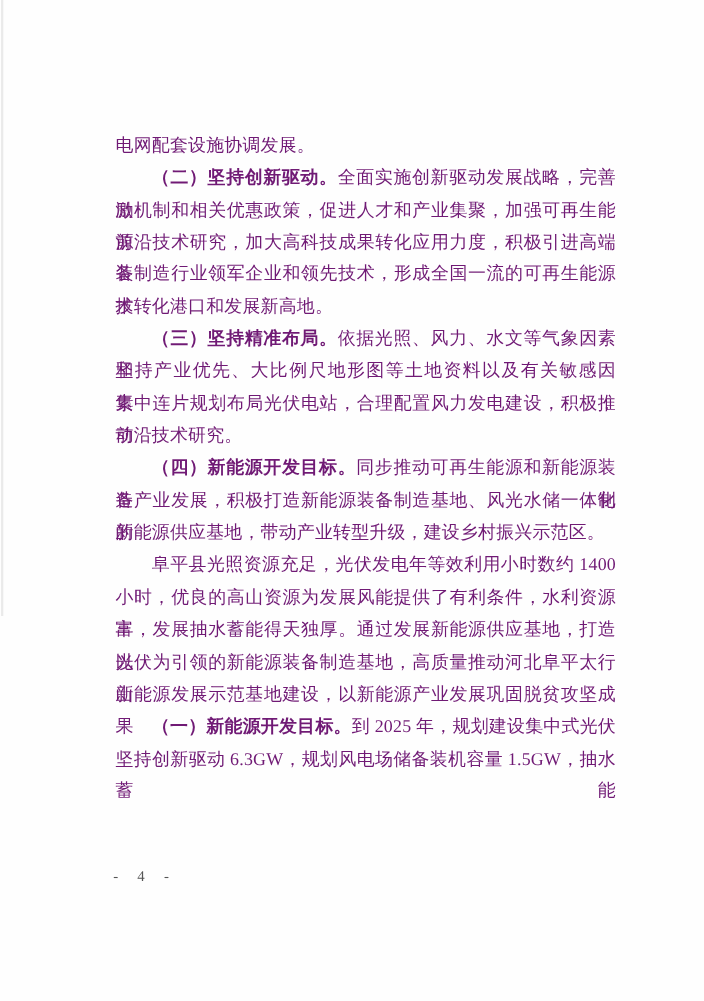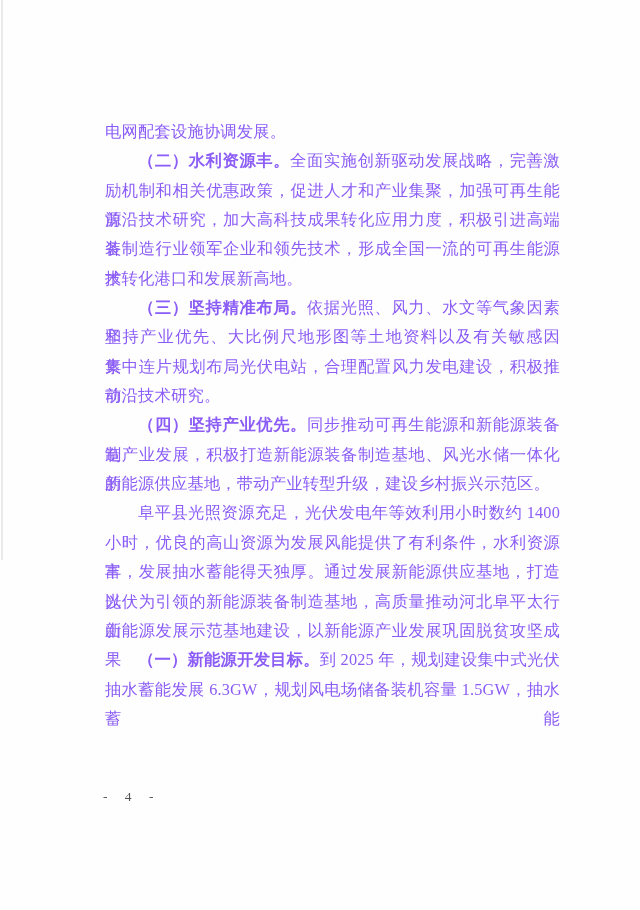--- a/index.html
+++ b/index.html
@@ -59,36 +59,36 @@
     color: #555555;
     letter-spacing: 7px;
     line-height: 22px;
   }
 </style>
 </head>
 <body>
 
 <div class="page">
   <div class="scan-edge"></div>
-  <div class="doc-body" style="color: #8b5cf6;">
+  <div class="doc-body" style="color: #701a75;">
       <div class="line"><span>电网配套设施协调发展。</span></div>
-      <div class="line indent fill"><span class="bold">（二）水利资源丰。</span><span>全面实施创新驱动发展战略，完善激</span></div>
+      <div class="line indent fill"><span class="bold">（二）坚持创新驱动。</span><span>全面实施创新驱动发展战略，完善激</span></div>
       <div class="line fill"><span>励机制和相关优惠政策，促进人才和产业集聚，加强可再生能源</span></div>
       <div class="line fill"><span>前沿技术研究，加大高科技成果转化应用力度，积极引进高端装</span></div>
       <div class="line fill"><span>备制造行业领军企业和领先技术，形成全国一流的可再生能源技</span></div>
       <div class="line"><span>术转化港口和发展新高地。</span></div>
       <div class="line indent fill"><span class="bold">（三）坚持精准布局。</span><span>依据光照、风力、水文等气象因素和</span></div>
       <div class="line fill"><span>坚持产业优先、大比例尺地形图等土地资料以及有关敏感因素，</span></div>
       <div class="line fill"><span>集中连片规划布局光伏电站，合理配置风力发电建设，积极推动</span></div>
       <div class="line"><span>前沿技术研究。</span></div>
-      <div class="line indent fill"><span class="bold">（四）坚持产业优先。</span><span>同步推动可再生能源和新能源装备制</span></div>
+      <div class="line indent fill"><span class="bold">（四）新能源开发目标。</span><span>同步推动可再生能源和新能源装备制</span></div>
       <div class="line fill"><span>造产业发展，积极打造新能源装备制造基地、风光水储一体化的</span></div>
       <div class="line"><span>新能源供应基地，带动产业转型升级，建设乡村振兴示范区。</span></div>
       <div class="line indent fill"><span>阜平县光照资源充足，光伏发电年等效利用小时数约 1400</span></div>
       <div class="line fill"><span>小时，优良的高山资源为发展风能提供了有利条件，水利资源丰</span></div>
       <div class="line fill"><span>富，发展抽水蓄能得天独厚。通过发展新能源供应基地，打造以</span></div>
       <div class="line fill"><span>光伏为引领的新能源装备制造基地，高质量推动河北阜平太行山</span></div>
       <div class="line fill"><span>新能源发展示范基地建设，以新能源产业发展巩固脱贫攻坚成果</span></div>
       <div class="line indent fill"><span class="bold">（一）新能源开发目标。</span><span>到 2025 年，规划建设集中式光伏</span></div>
-      <div class="line fill"><span>抽水蓄能发展 6.3GW，规划风电场储备装机容量 1.5GW，抽水蓄能</span></div>
+      <div class="line fill"><span>坚持创新驱动 6.3GW，规划风电场储备装机容量 1.5GW，抽水蓄能</span></div>
     </div>
   <div class="page-number">- 4 -</div>
 </div>
 
 </body></html>

